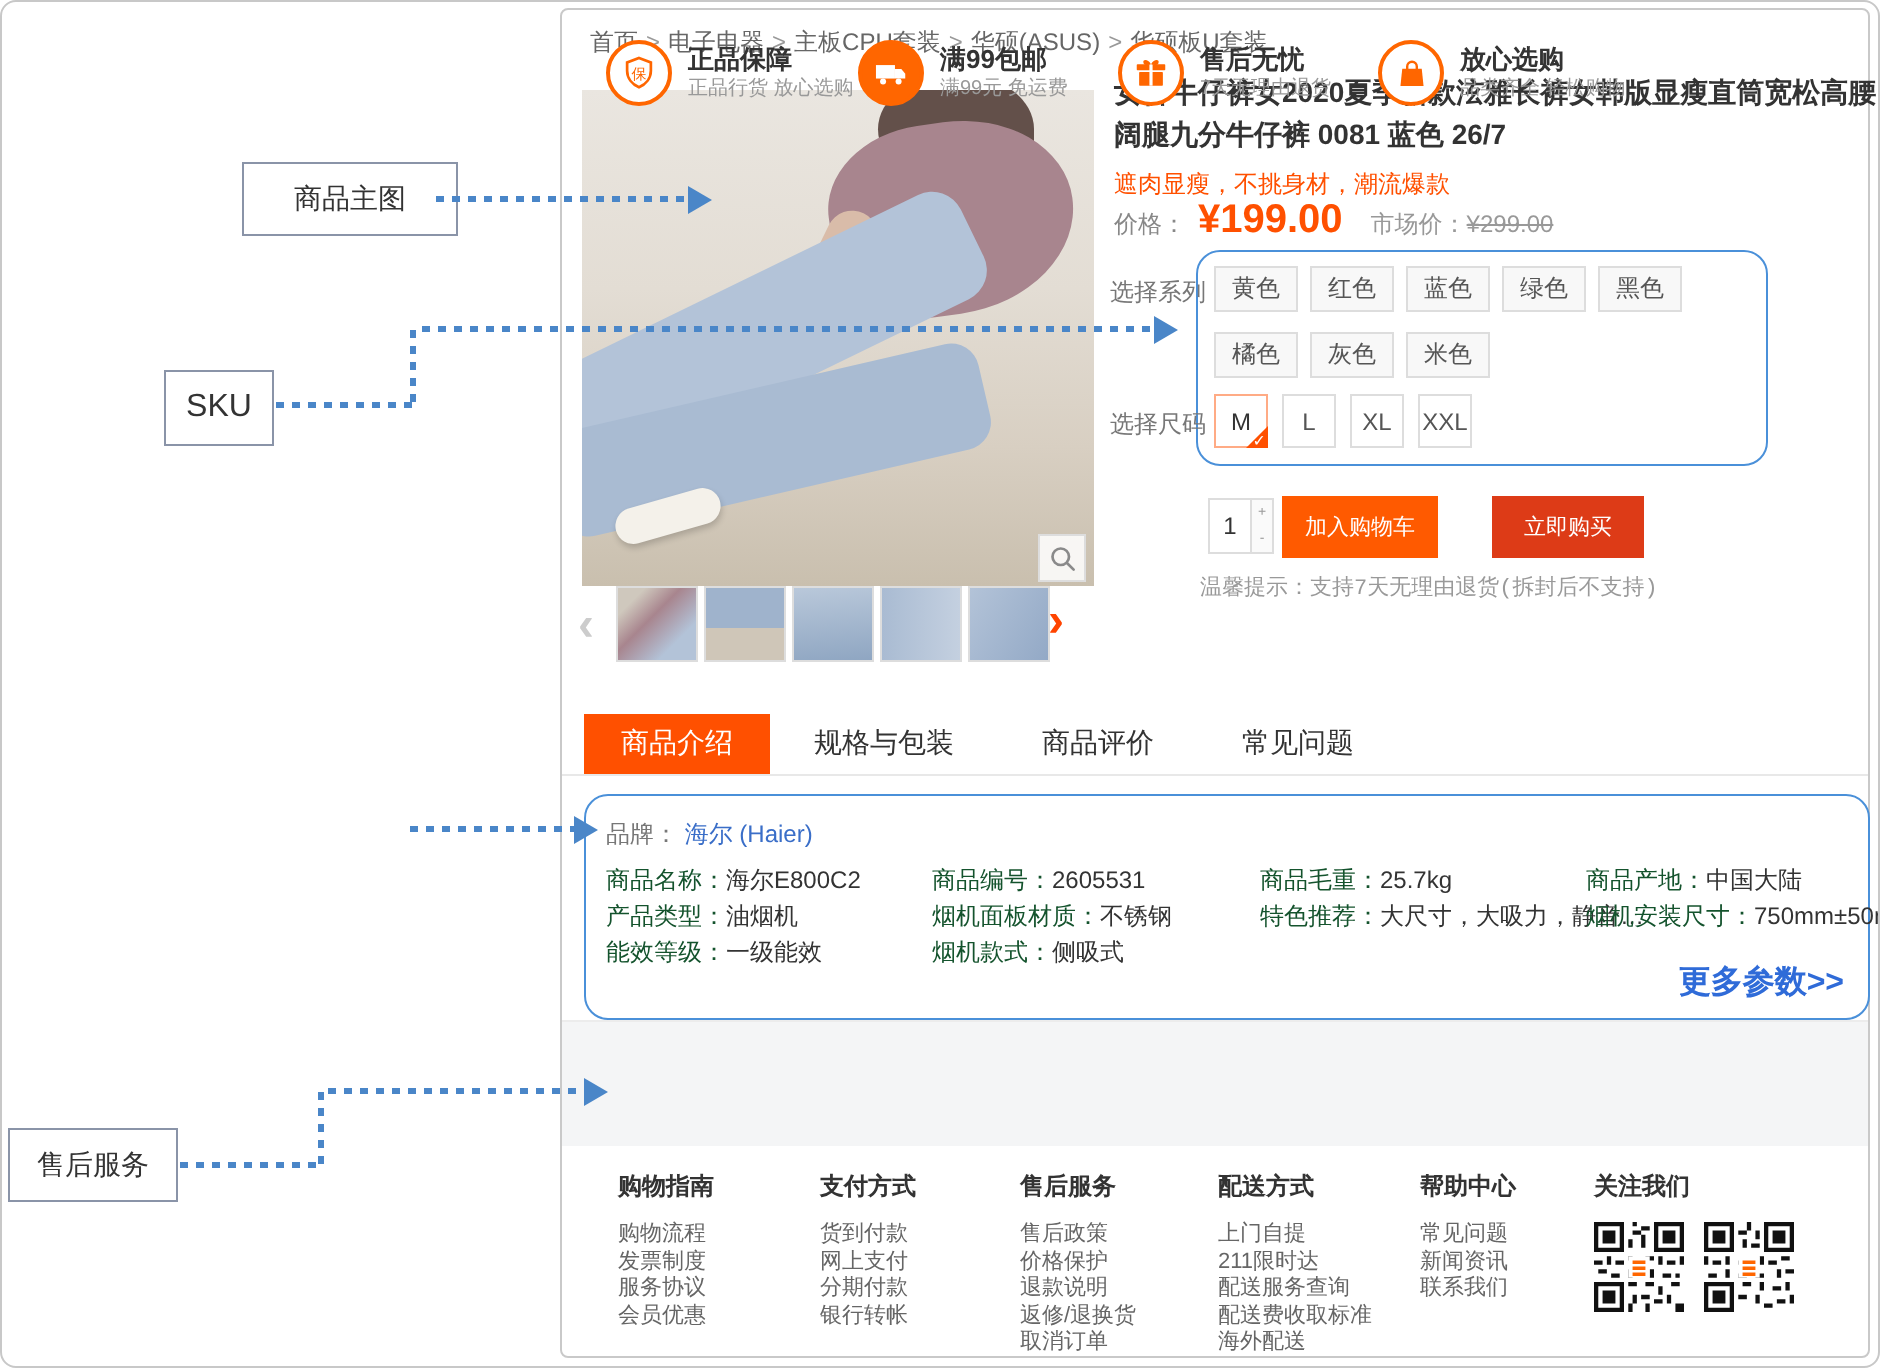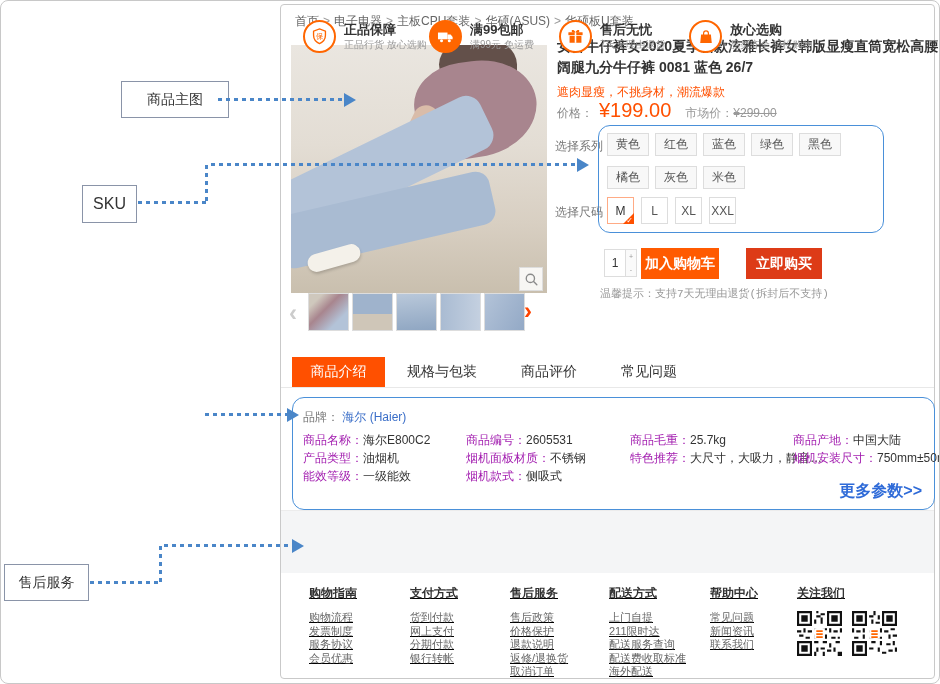--- a/index.html
+++ b/index.html
@@ -48,75 +48,75 @@
   .t1 { background:linear-gradient(135deg,#cfc8bd 18%,#a8858e 42%,#b3c3d8 75%); }
   .t2 { background:linear-gradient(180deg,#9fb3cc 0 55%,#cfc6b8 55%); }
   .t3 { background:linear-gradient(175deg,#b9c8da,#8fa6c2); }
   .t4 { background:linear-gradient(90deg,#a9bbd2,#c4d0e0); }
   .t5 { background:linear-gradient(120deg,#b3c3d8,#93a9c6); }
 
   
   .p-title { left:276px; top:31px; width:382px; font-size:14px; font-weight:bold; color:#333; line-height:1.5; }
   .p-promo { left:276px; top:79px; font-size:12px; color:#ff5000; }
   .price-row { left:276px; top:94px; display:flex; align-items:baseline; font-size:12px; color:#888; }
-  .price-cur { font-size:20px; font-weight:normal; color:#ff5000; margin:0 14px 16px 6px; }
+  .price-cur { font-size:20px; font-weight:bold; color:#ff5000; margin:0 14px 16px 6px; }
   .market { color:#999; }
   .sku-frame { left:317px; top:120px; width:286px; height:108px; border:1px solid #4a90d9; border-radius:12px; }
   .opt-label { font-size:12px; color:#777; }
   .series-label { left:274px; top:133px; }
   .size-label { left:274px; top:199px; }
   .series-opts { left:326px; top:128px; width:266px; display:flex; flex-wrap:wrap; column-gap:6px; row-gap:10px; }
   .swatch { padding:4px 8px; font-size:12px; color:#555; background:#f8f8f8; border:1px solid #ddd; cursor:pointer; line-height:1.1; }
   .size-opts { left:326px; top:192px; display:flex; gap:7px; }
   .size { position:relative; width:27px; height:27px; background:#fff; border:1px solid #ddd;
           display:flex; align-items:center; justify-content:center; font-size:12px; color:#555; cursor:pointer; }
   .size.sel { border-color:#ffab85; color:#333; }
   .size.sel::before { content:""; position:absolute; right:-1px; bottom:-1px;
           border-left:11px solid transparent; border-bottom:11px solid #ff5000; }
   .size.sel::after { content:"✓"; position:absolute; right:0; bottom:-2px; font-size:8px; color:#fff; }
   .qty { left:323px; top:244px; display:flex; width:33px; height:28px; border:1px solid #ddd; background:#fff; }
   .qty-input { width:20px; border:none; outline:none; text-align:center; font-size:12px; color:#333; }
   .qty-btns { width:11px; display:flex; flex-direction:column; border-left:1px solid #ddd; }
   .qty-btns button { flex:1; border:none; background:#fafafa; color:#999; font-size:7px; line-height:1; cursor:pointer; padding:0; }
   .qty-down { border-top:1px solid #ddd; }
   .btn { display:flex; align-items:center; justify-content:center; color:#fff;
-         font-size:14px; font-weight:bold; cursor:pointer; border:none; }
+         font-size:11px; font-weight:normal; cursor:pointer; border:none; }
   .btn-cart { left:360px; top:243px; width:78px; height:31px; background:#ff5a00; }
   .btn-buy  { left:441px; top:243px; width:76px; height:31px; background:#dd3b17;margin-left:24px; }
   .tip { left:319px; top:281px; font-size:11px; color:#999;font-family:Liberation Mono, monospace; }
 
   
   .tabs { left:0; top:352px; width:100%; height:31px; border-bottom:1px solid #e8e8e8;
           display:flex; align-items:stretch; padding-left:11px; }
   .tab { display:flex; align-items:center; font-size:14px; color:#333; padding:0 22px; cursor:pointer; }
   .tab.active { background:#ff5000; color:#fff; width:93px; padding:0; justify-content:center; }
 
   
   .info-frame { left:11px; top:392px; width:643px; height:113px; border:1px solid #4a90d9; border-radius:12px; }
   .info-frame > * { position:absolute; }
   .brand-row { left:10px; top:11px; font-size:12px; color:#777; }
   .brand-link { color:#3a6ec8; cursor:pointer; }
   .spec-col { top:33px; font-size:12px; line-height:18px; white-space:nowrap; }
-  .spec-col .lab { color:#a21caf; }
+  .spec-col .lab { color:#14532d; }
   .spec-col .val { color:#333; }
   .sc1 { left:10px; } .sc2 { left:173px; } .sc3 { left:337px; } .sc4 { left:500px; }
   .more-link { right:12px; bottom:7px; font-size:16px; font-weight:bold; color:#2f6bd8; cursor:pointer; }
 
   
   .services { left:0; top:505px; width:100%; height:63px; background:#f4f5f6; border-top:1px solid #ececec; }
   .svc { position:absolute; top:15px; display:flex; gap:8px; align-items:center; }
   .svc1{ left:22px; } .svc2{ left:148px; } .svc3{ left:278px; } .svc4{ left:408px; }
   .svc-circle { width:33px; height:33px; border-radius:50%; border:2px solid #ff6600; background:#fff;
                 display:flex; align-items:center; justify-content:center; flex:none; }
   .svc-circle.filled { background:#ff6600; }
   .svc-title { font-size:13px; font-weight:bold; color:#333; line-height:16px; }
   .svc-sub { font-size:10px; color:#999; line-height:13px; }
 
   
-  .fcol { font-size:11px;text-decoration:underline; }
+  .fcol { font-size:11px; }
   .fc1{ left:28px; } .fc2{ left:129px; } .fc3{ left:229px; } .fc4{ left:328px; } .fc5{ left:429px; } .fc6{ left:516px; }
   .fcol { top:580px; }
   .fcol h4 { font-size:12px; color:#333; margin-bottom:9px; font-weight:bold; }
   .fcol .flink { color:#666; line-height:13.5px; cursor:pointer; }
   .qr-row { display:flex; gap:10px; margin-top:2px; }
   .qr { width:45px; height:45px; }
 </style>
 </head>
 <body>
 

